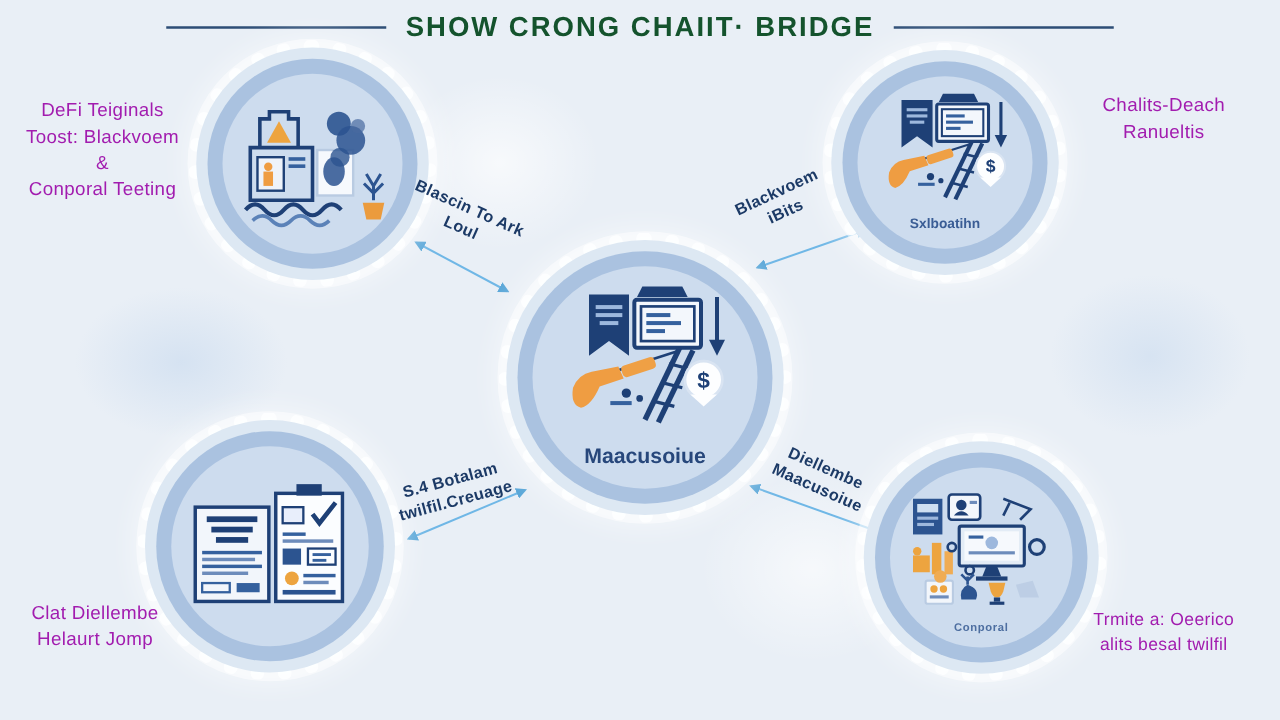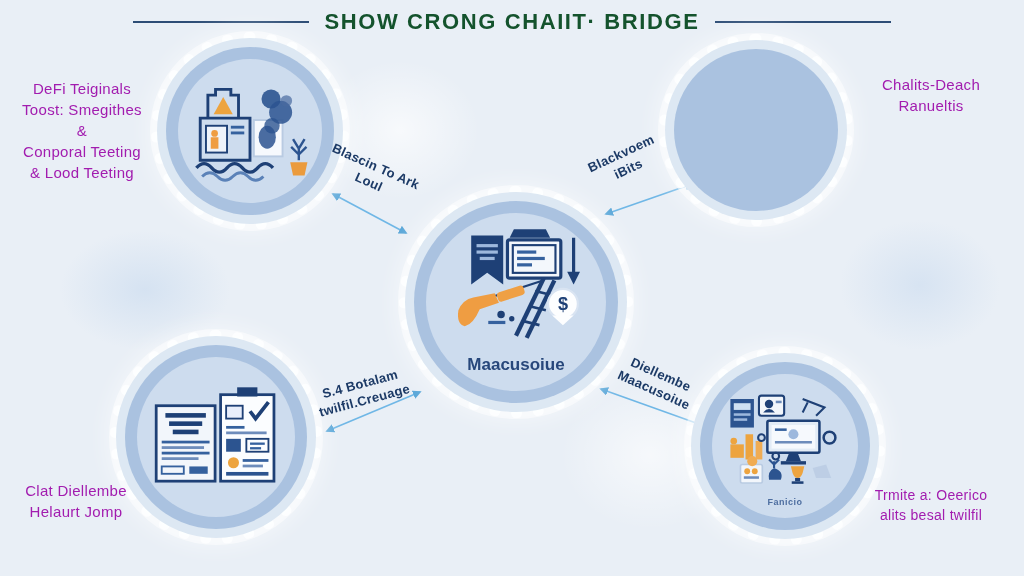--- a/index.html
+++ b/index.html
@@ -188,20 +188,26 @@
       <svg width="134" height="115" viewBox="0 0 140 120">
           <use href="#scene-factory"></use>
         </svg>
     </div>
   </div>
 
   <div class="node" style="left:665px;top:40px;width:182px;height:180px;">
     <div class="scallop"></div>
     <div class="halo"></div>
     <div class="ring"></div>
+    <div class="inner">
+      <svg width="116" height="100" viewBox="0 0 140 120" style="margin-bottom:14px">
+          <use href="#scene-construction"></use>
+        </svg>
+      <div class="node-label" style="bottom:14px;font-size:11px;color:#3a5d95;">Sxlboatihn</div>
+    </div>
   </div>
 
   <div class="node" style="left:405px;top:192px;width:222px;height:220px;">
     <div class="scallop"></div>
     <div class="halo"></div>
     <div class="ring"></div>
     <div class="inner">
       <svg width="150" height="128" viewBox="0 0 140 120" style="margin-bottom:22px">
           <use href="#scene-construction"></use>
         </svg>
@@ -221,30 +227,29 @@
   </div>
 
   <div class="node" style="left:691px;top:353px;width:188px;height:186px;">
     <div class="scallop"></div>
     <div class="halo"></div>
     <div class="ring"></div>
     <div class="inner">
       <svg width="126" height="102" viewBox="0 0 150 120" style="margin-bottom:10px">
           <use href="#scene-workstation"></use>
         </svg>
-      <div class="node-label" style="bottom:11px;font-size:9px;color:#4d6ea0;letter-spacing:.5px;">Fanicio</div>
+      <div class="node-label" style="bottom:11px;font-size:9px;color:#4d6ea0;letter-spacing:.5px;">Conporal</div>
     </div>
   </div>
 
   <div class="side-text" style="left:6px;top:78px;width:152px;text-align:center;">
     <div>DeFi Teiginals</div>
-    <div>Toost: Smegithes</div>
+    <div>Toost: Blackvoem</div>
     <div>&amp;</div>
     <div>Conporal Teeting</div>
-    <div>&amp; Lood Teeting</div>
   </div>
 
   <div class="side-text" style="left:845px;top:74px;width:172px;">
     <div>Chalits-Deach</div>
     <div>Ranueltis</div>
   </div>
 
   <div class="side-text" style="left:6px;top:480px;width:140px;">
     <div>Clat Diellembe</div>
     <div>Helaurt Jomp</div>

